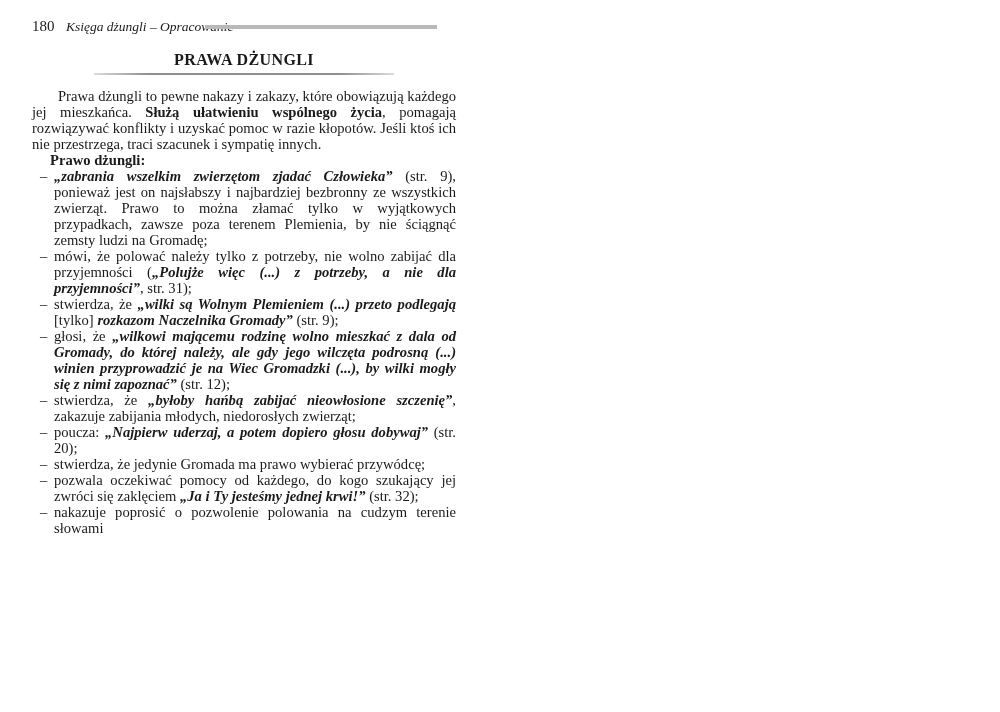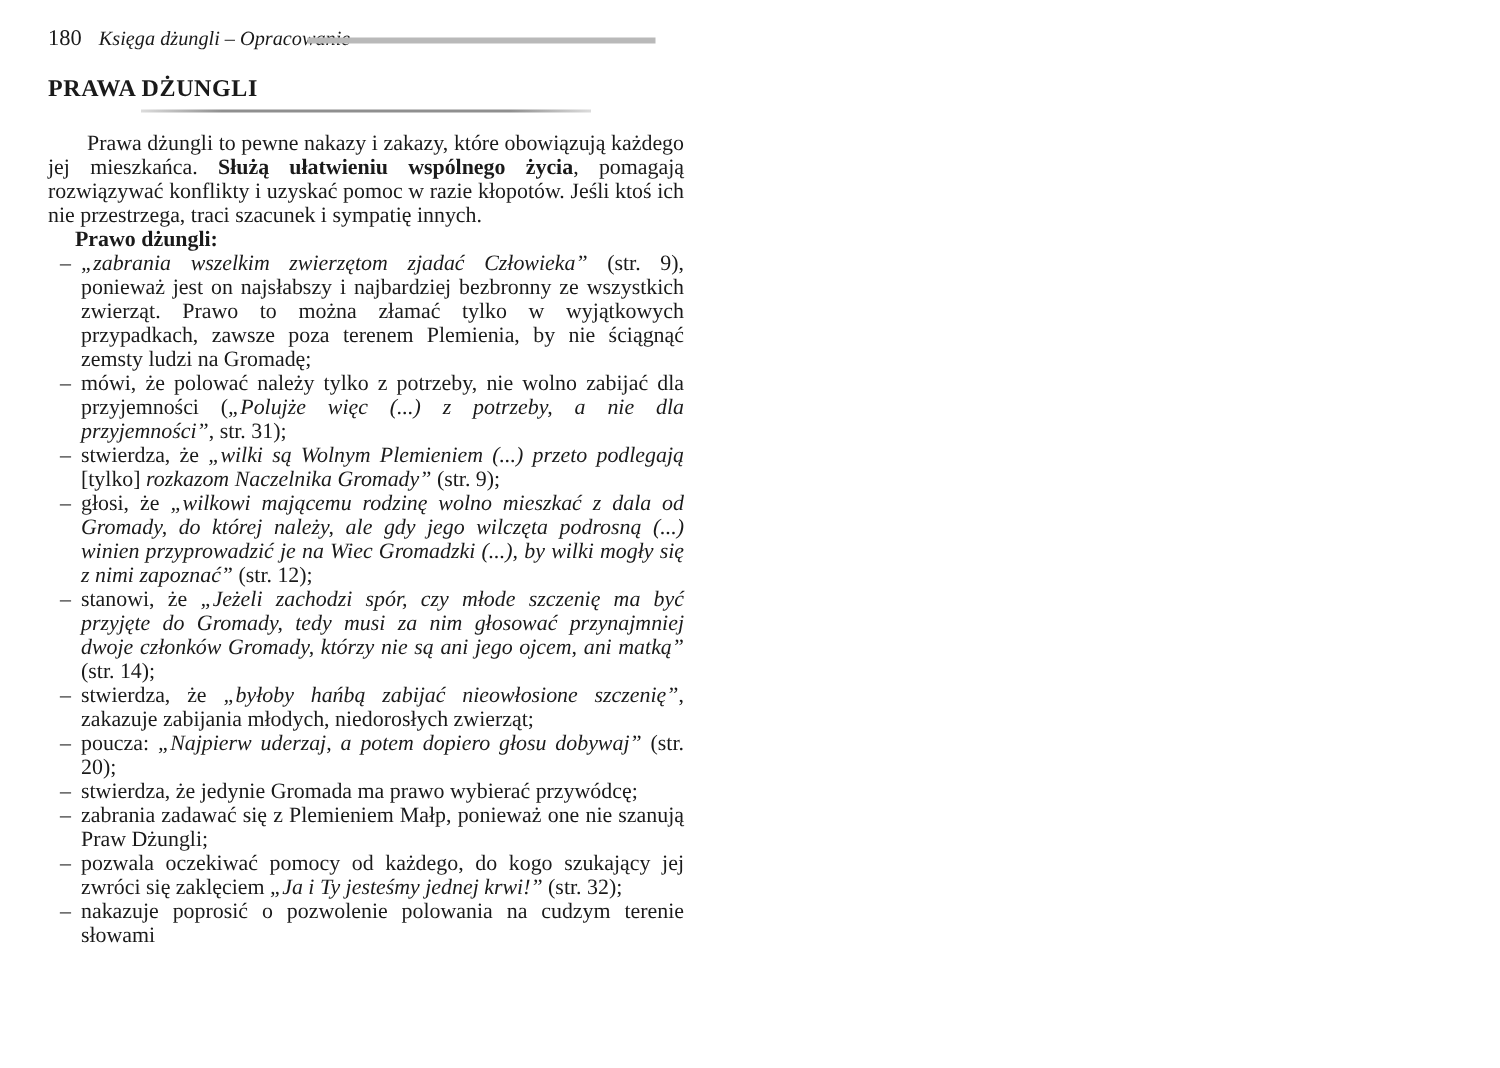--- a/index.html
+++ b/index.html
@@ -20,35 +20,35 @@
   .hdr-left .hdr-title{margin-left:8px;}
   .hdr-rule{position:absolute;top:7px;height:4px;background:#b9b9b9;}
   .hdr-left .hdr-rule{left:173px;width:232px;}
 
   
   .content{position:absolute;top:50px;font-size:14.6px;line-height:16px;text-align:justify;}
   .content-left{left:32px;width:424px;}
 
   .section{margin:0;}
   .sec-title{
-    text-align:left;font-weight:bold;font-size:16px;letter-spacing:0.4px;
+    text-align:center;font-weight:bold;font-size:16px;letter-spacing:0.4px;
     line-height:20px;text-indent:0;
   }
   .sec-rule{
     height:2px;width:300px;margin:3px auto 13px auto;
     background:linear-gradient(90deg,#dcdcdc,#8f8f8f 18%,#8f8f8f 82%,#dcdcdc);
   }
 
   .blk-p{text-indent:26px;}
   .blk-subhead{text-indent:18px;font-weight:bold;}
   .blk-li{padding-left:22px;text-indent:-14px;}
   .blk-li .dash{display:inline-block;width:14px;text-indent:0;}
 
   .s-b{font-weight:bold;margin-top:32px;}
-  .s-bi{font-weight:normal;font-style:italic;}
+  .s-bi{font-weight:bold;font-style:italic;}
 </style>
 </head>
 <body>
 
 <div class="spread">
 
   <div class="page page-left">
     <div class="hdr hdr-left">
       <span class="hdr-num">180</span>
       <span class="hdr-title">Księga dżungli – Opracowanie</span>
@@ -57,25 +57,23 @@
     <div class="content content-left">
         <div class="section">
           <div class="sec-title">PRAWA DŻUNGLI</div>
           <div class="sec-rule"></div>
           <div class="blk-p"><span>Prawa dżungli to pewne nakazy i zakazy, które obowiązują każdego jej mieszkańca. </span><span class="s-b">Służą ułatwieniu wspólnego życia</span><span>, pomagają rozwiązywać konflikty i uzyskać pomoc w razie kłopotów. Jeśli ktoś ich nie przestrzega, traci szacunek i sympatię innych.</span></div>
           <div class="blk-subhead"><span class="s-b">Prawo dżungli:</span></div>
           <div class="blk-li"><span class="dash">–</span><span class="s-bi">„zabrania wszelkim zwierzętom zjadać Człowieka”</span><span> (str. 9), ponieważ jest on najsłabszy i najbardziej bezbronny ze wszystkich zwierząt. Prawo to można złamać tylko w wyjątkowych przypadkach, zawsze poza terenem Plemienia, by nie ściągnąć zemsty ludzi na Gromadę;</span></div>
           <div class="blk-li"><span class="dash">–</span><span>mówi, że polować należy tylko z potrzeby, nie wolno zabijać dla przyjemności (</span><span class="s-bi">„Polujże więc (...) z potrzeby, a nie dla przyjemności”</span><span>, str. 31);</span></div>
           <div class="blk-li"><span class="dash">–</span><span>stwierdza, że </span><span class="s-bi">„wilki są Wolnym Plemieniem (...) przeto podlegają</span><span> [tylko] </span><span class="s-bi">rozkazom Naczelnika Gromady”</span><span> (str. 9);</span></div>
           <div class="blk-li"><span class="dash">–</span><span>głosi, że </span><span class="s-bi">„wilkowi mającemu rodzinę wolno mieszkać z dala od Gromady, do której należy, ale gdy jego wilczęta podrosną (...) winien przyprowadzić je na Wiec Gromadzki (...), by wilki mogły się z nimi zapoznać”</span><span> (str. 12);</span></div>
-          <div class="blk-li"><span class="dash">–</span><span>stanowi, że </span><span class="s-bi">„Jeżeli zachodzi spór, czy młode szczenię ma być przyjęte do Gromady, tedy musi za nim głosować przynajmniej dwoje członków Gromady, którzy nie są ani jego ojcem, ani matką”</span><span> (str. 14);</span></div>
           <div class="blk-li"><span class="dash">–</span><span>stwierdza, że </span><span class="s-bi">„byłoby hańbą zabijać nieowłosione szczenię”</span><span>, zakazuje zabijania młodych, niedorosłych zwierząt;</span></div>
           <div class="blk-li"><span class="dash">–</span><span>poucza: </span><span class="s-bi">„Najpierw uderzaj, a potem dopiero głosu dobywaj”</span><span> (str. 20);</span></div>
           <div class="blk-li"><span class="dash">–</span><span>stwierdza, że jedynie Gromada ma prawo wybierać przywódcę;</span></div>
-          <div class="blk-li"><span class="dash">–</span><span>zabrania zadawać się z Plemieniem Małp, ponieważ one nie szanują Praw Dżungli;</span></div>
           <div class="blk-li"><span class="dash">–</span><span>pozwala oczekiwać pomocy od każdego, do kogo szukający jej zwróci się zaklęciem </span><span class="s-bi">„Ja i Ty jesteśmy jednej krwi!”</span><span> (str. 32);</span></div>
           <div class="blk-li"><span class="dash">–</span><span>nakazuje poprosić o pozwolenie polowania na cudzym terenie słowami </span></div>
         </div>
       </div>
   </div>
 
   <div class="page page-right">
     
     
   </div>

